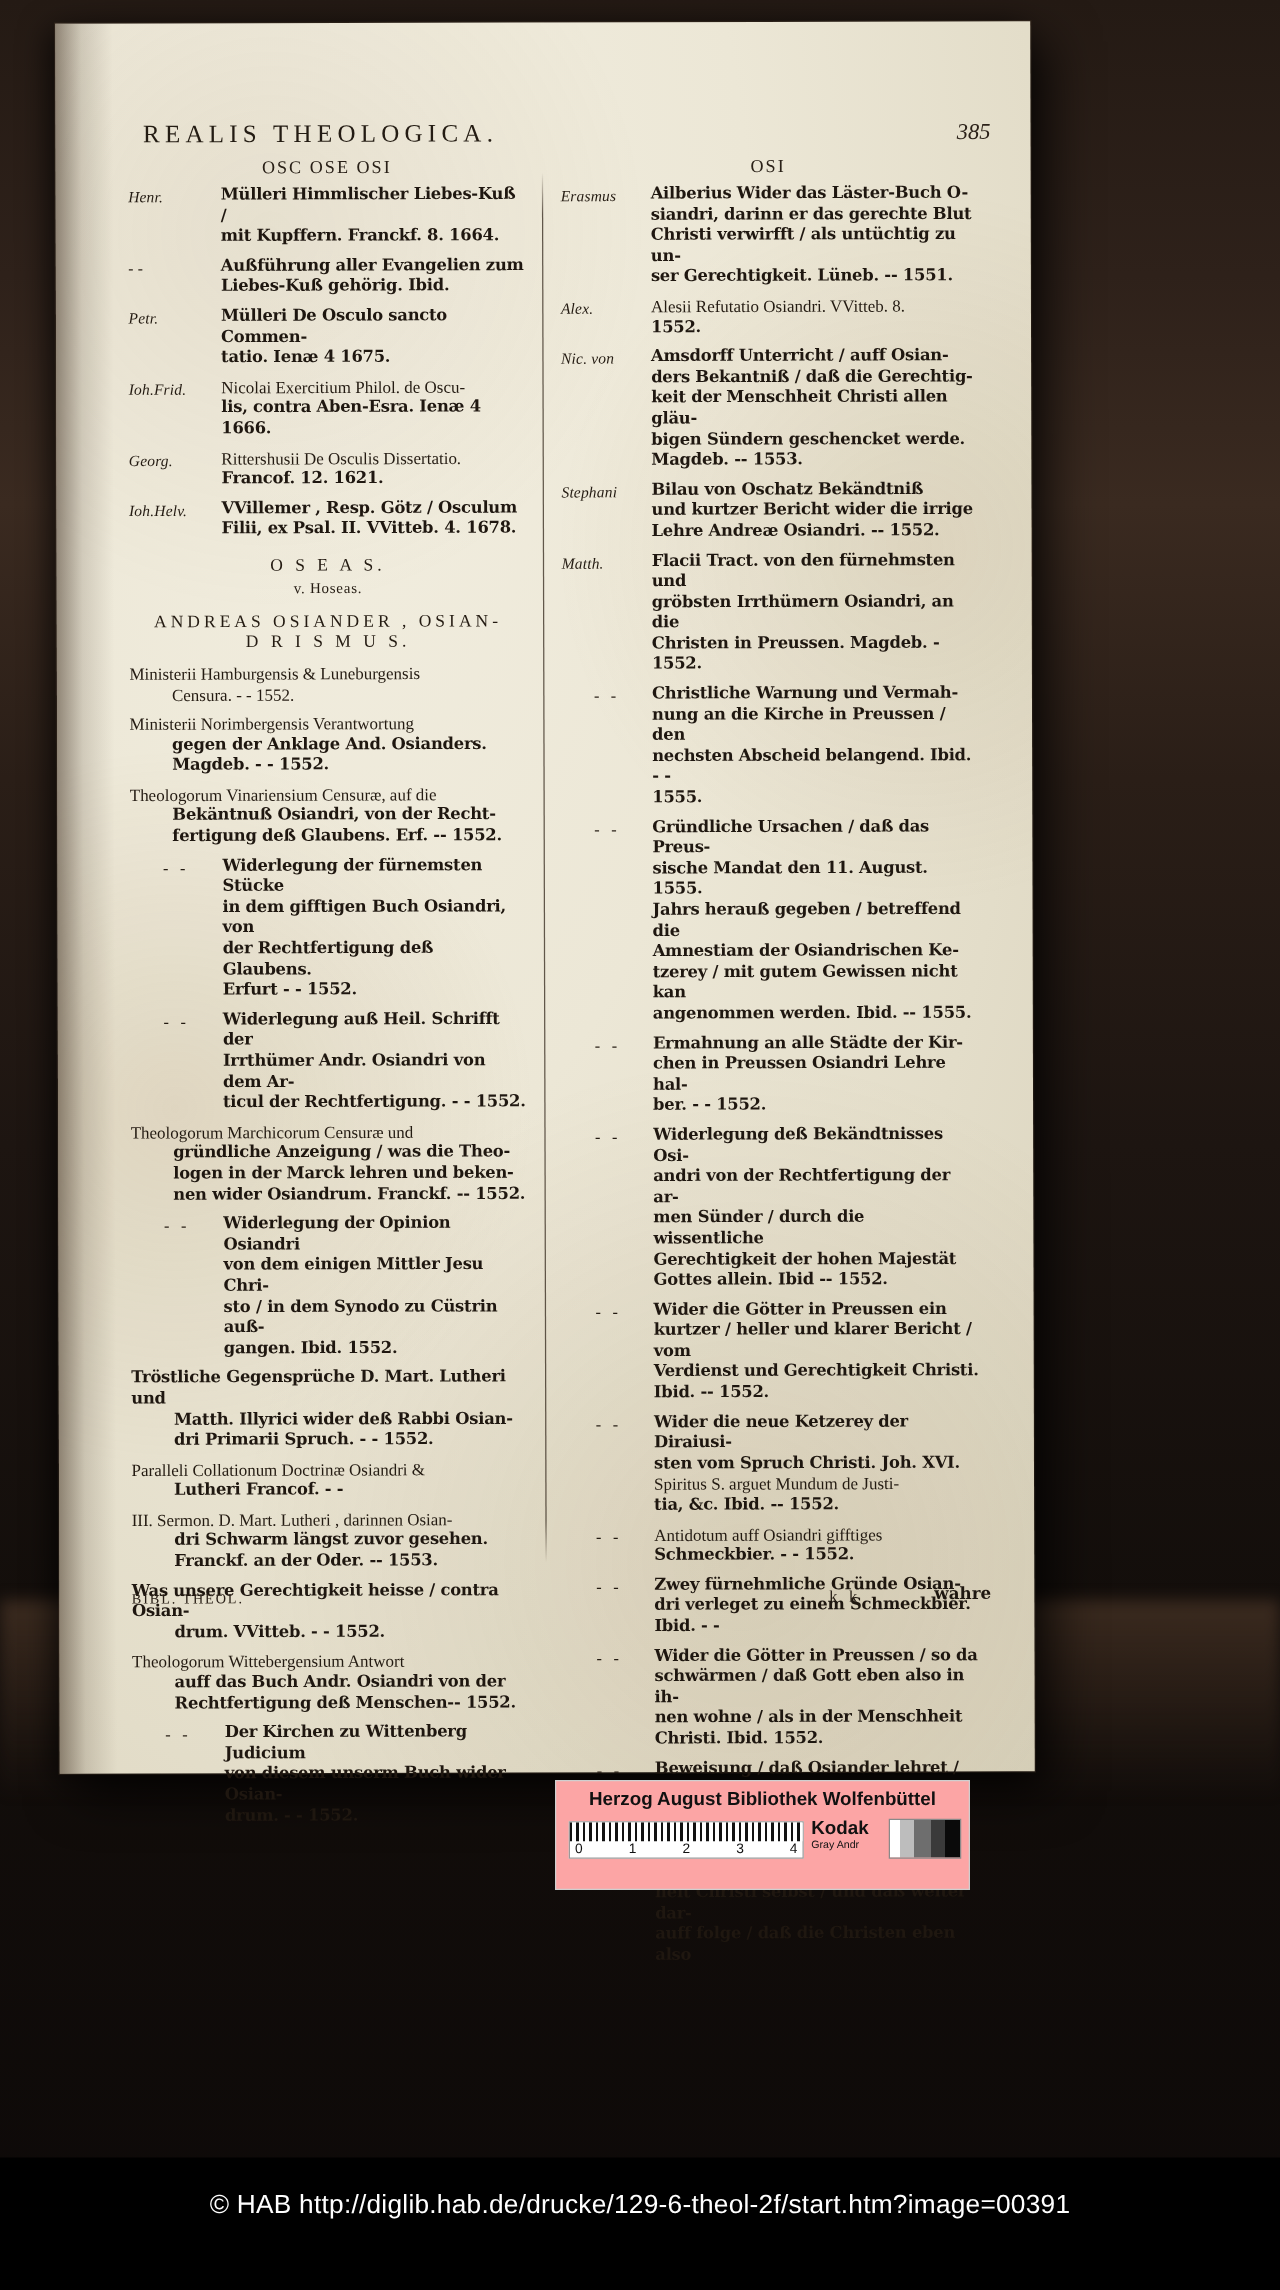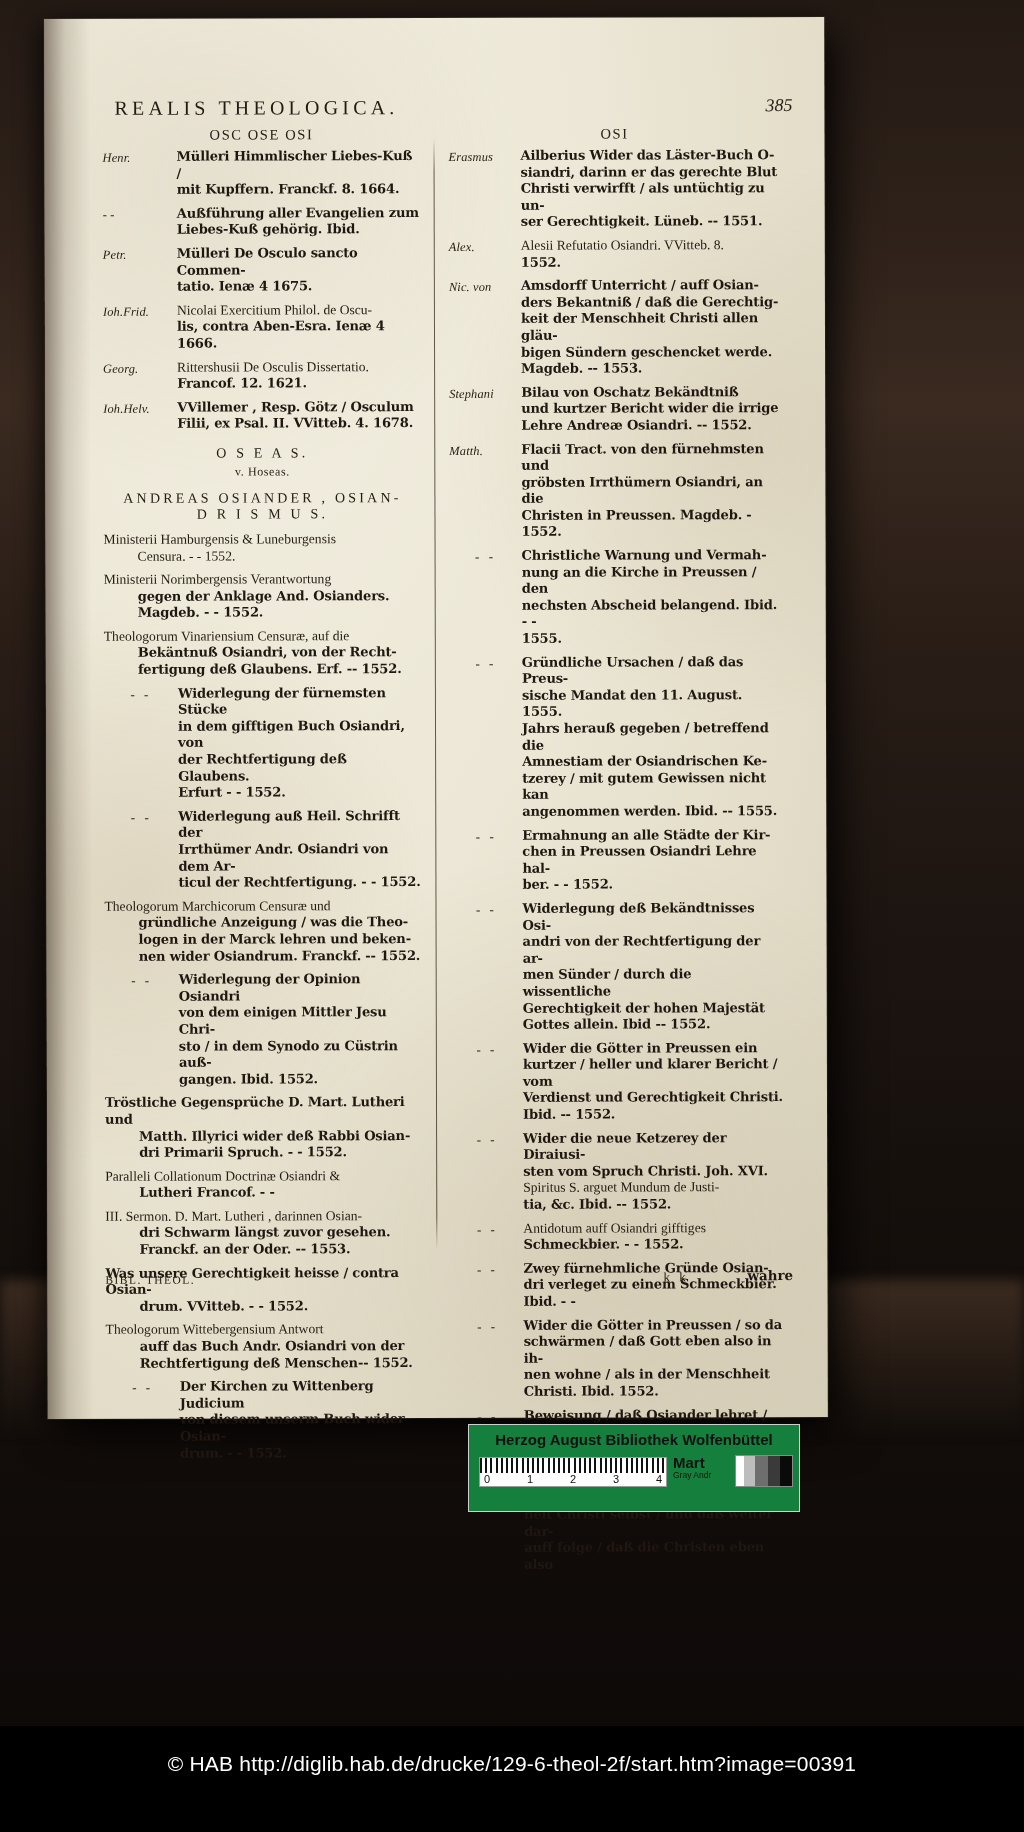--- a/index.html
+++ b/index.html
@@ -156,22 +156,22 @@
     background:#000;
   }
   #wm .wmtext{
     position:absolute;left:0;top:26px;width:1024px;text-align:center;
     color:#fff;font-size:21px;font-family:"Liberation Sans",sans-serif;
     letter-spacing:.2px;
   }
 
   
   #card{
-    position:absolute;left:468px;top:1424px;width:330px;height:86px;
-    background:#15803d;border:1px solid #cfcfcf;
+    position:absolute;left:444px;top:1424px;width:330px;height:86px;
+    background:#fca5a5;border:1px solid #cfcfcf;
   }
   #card .card-title{
     position:absolute;left:0;top:6px;width:330px;text-align:center;
     font-family:"Liberation Sans",sans-serif;font-weight:700;font-size:15px;color:#111;
   }
   #card .ruler{
     position:absolute;left:10px;top:32px;width:186px;height:28px;
     background:#fff;border:1px solid #9a9a9a;
   }
   #card .ruler .ticks{
@@ -526,21 +526,21 @@
     <div class="ticks"></div>
     <div class="nums" id="ruler-nums">
         <span>0</span>
         <span>1</span>
         <span>2</span>
         <span>3</span>
         <span>4</span>
       </div>
   </div>
   <div class="kodak">
-    <div class="k1">Mart</div>
+    <div class="k1">Kodak</div>
     <div class="k2">Gray Andr</div>
   </div>
   <div class="greyscale"></div>
 </div>
 
 <div id="wm">
   <div class="wmtext">© HAB http://diglib.hab.de/drucke/129-6-theol-2f/start.htm?image=00391</div>
 </div>
 
 </body></html>

